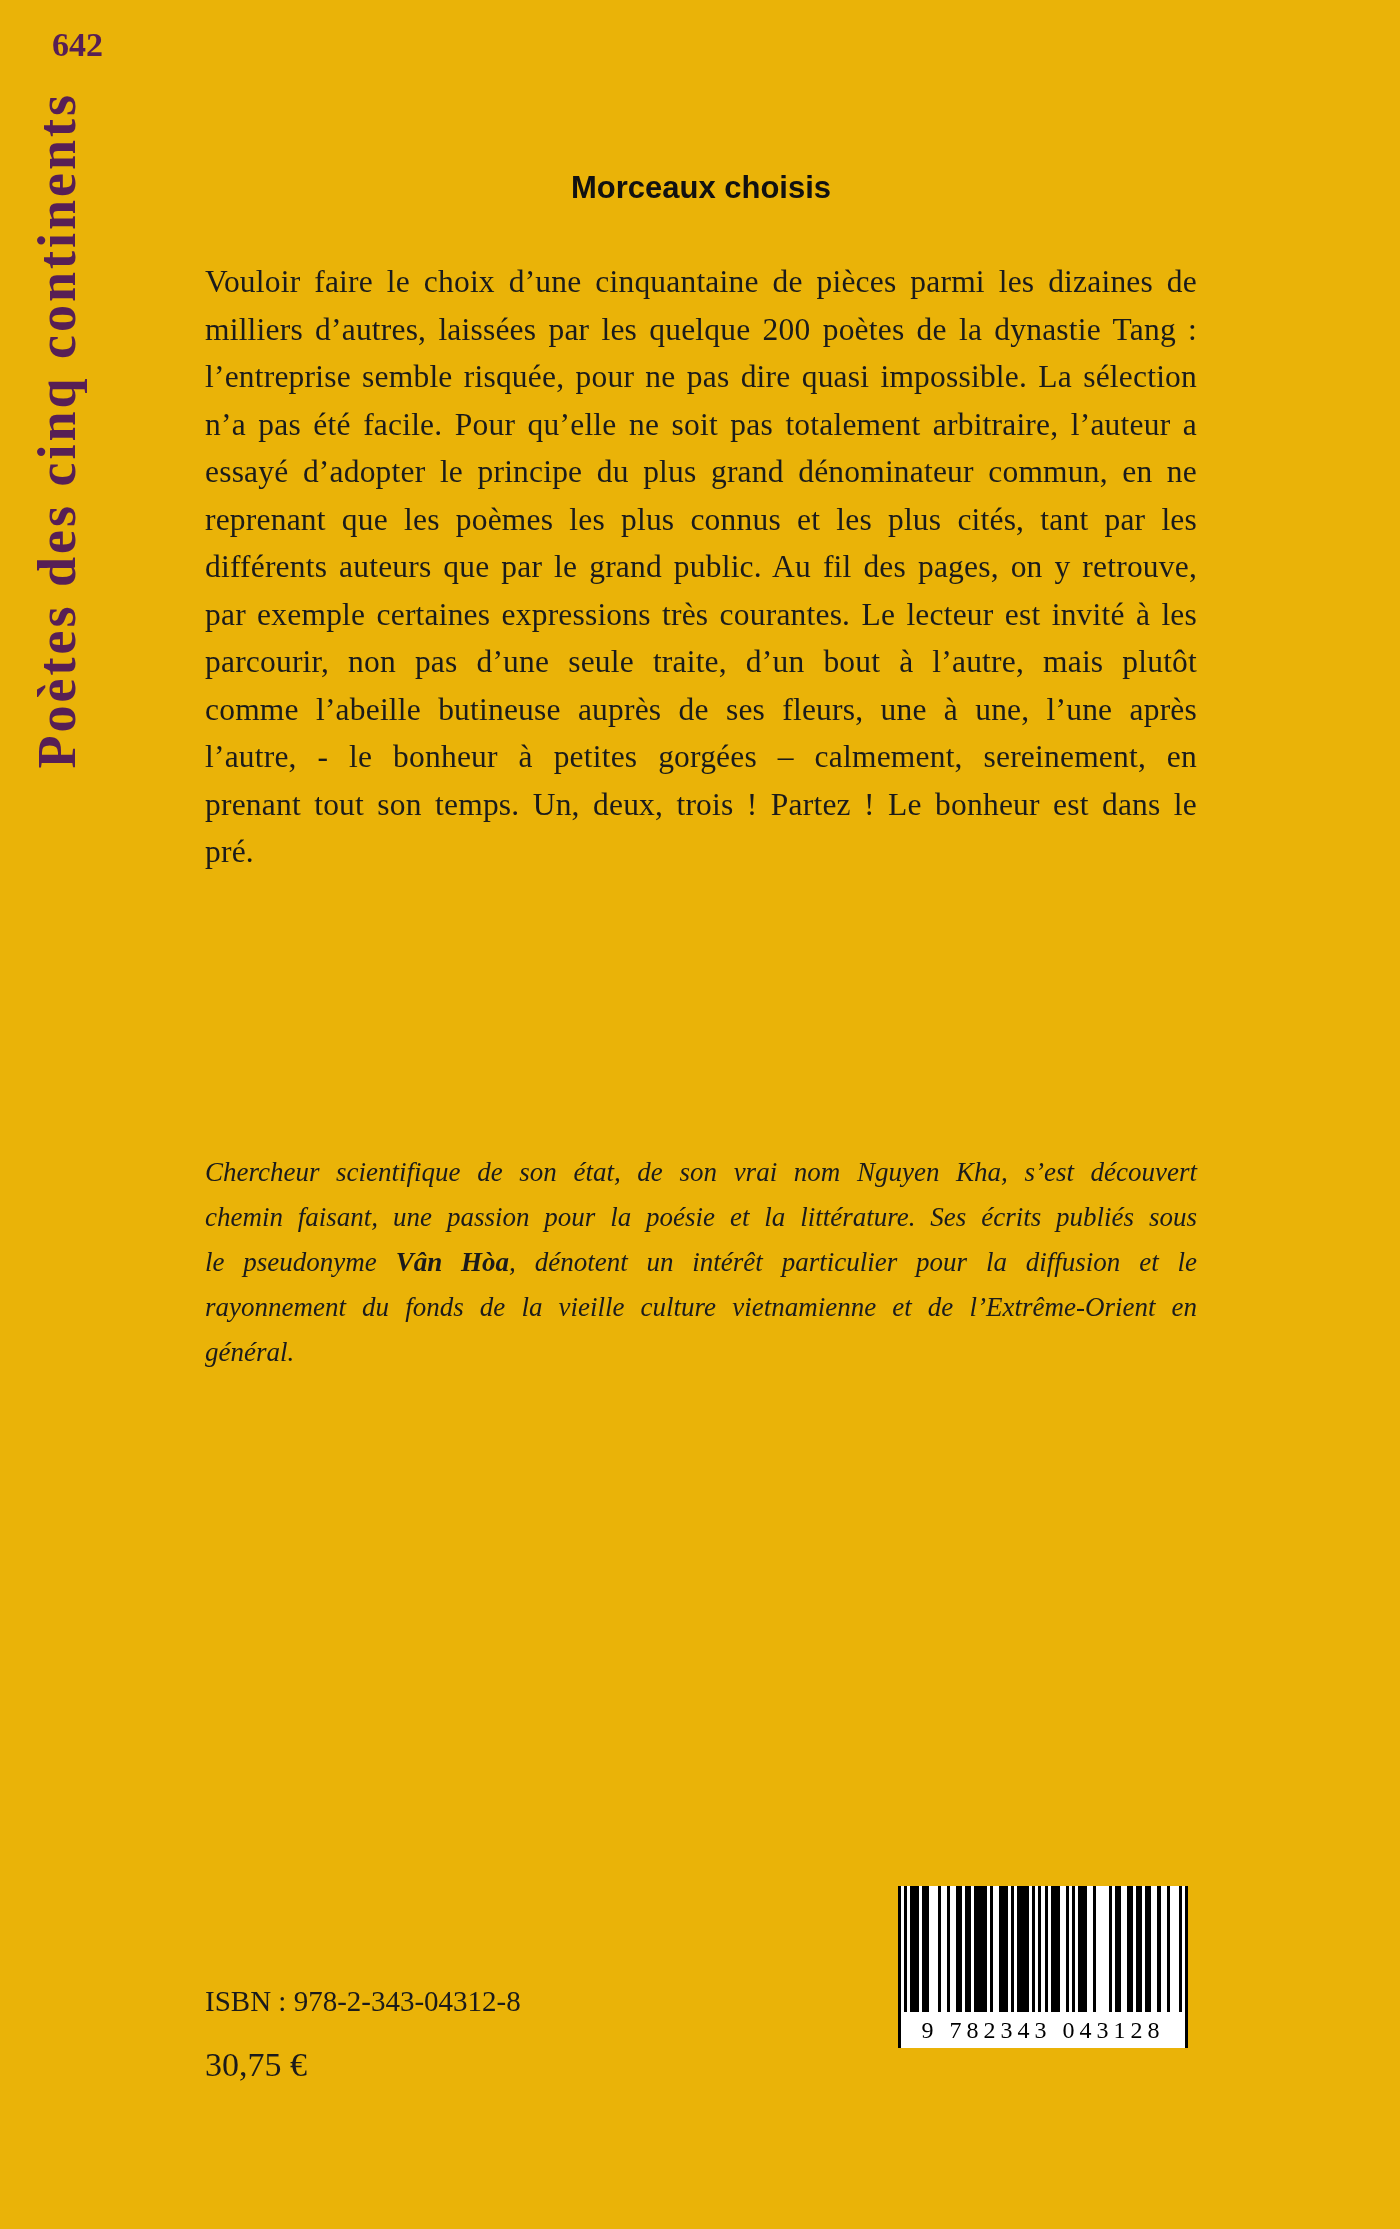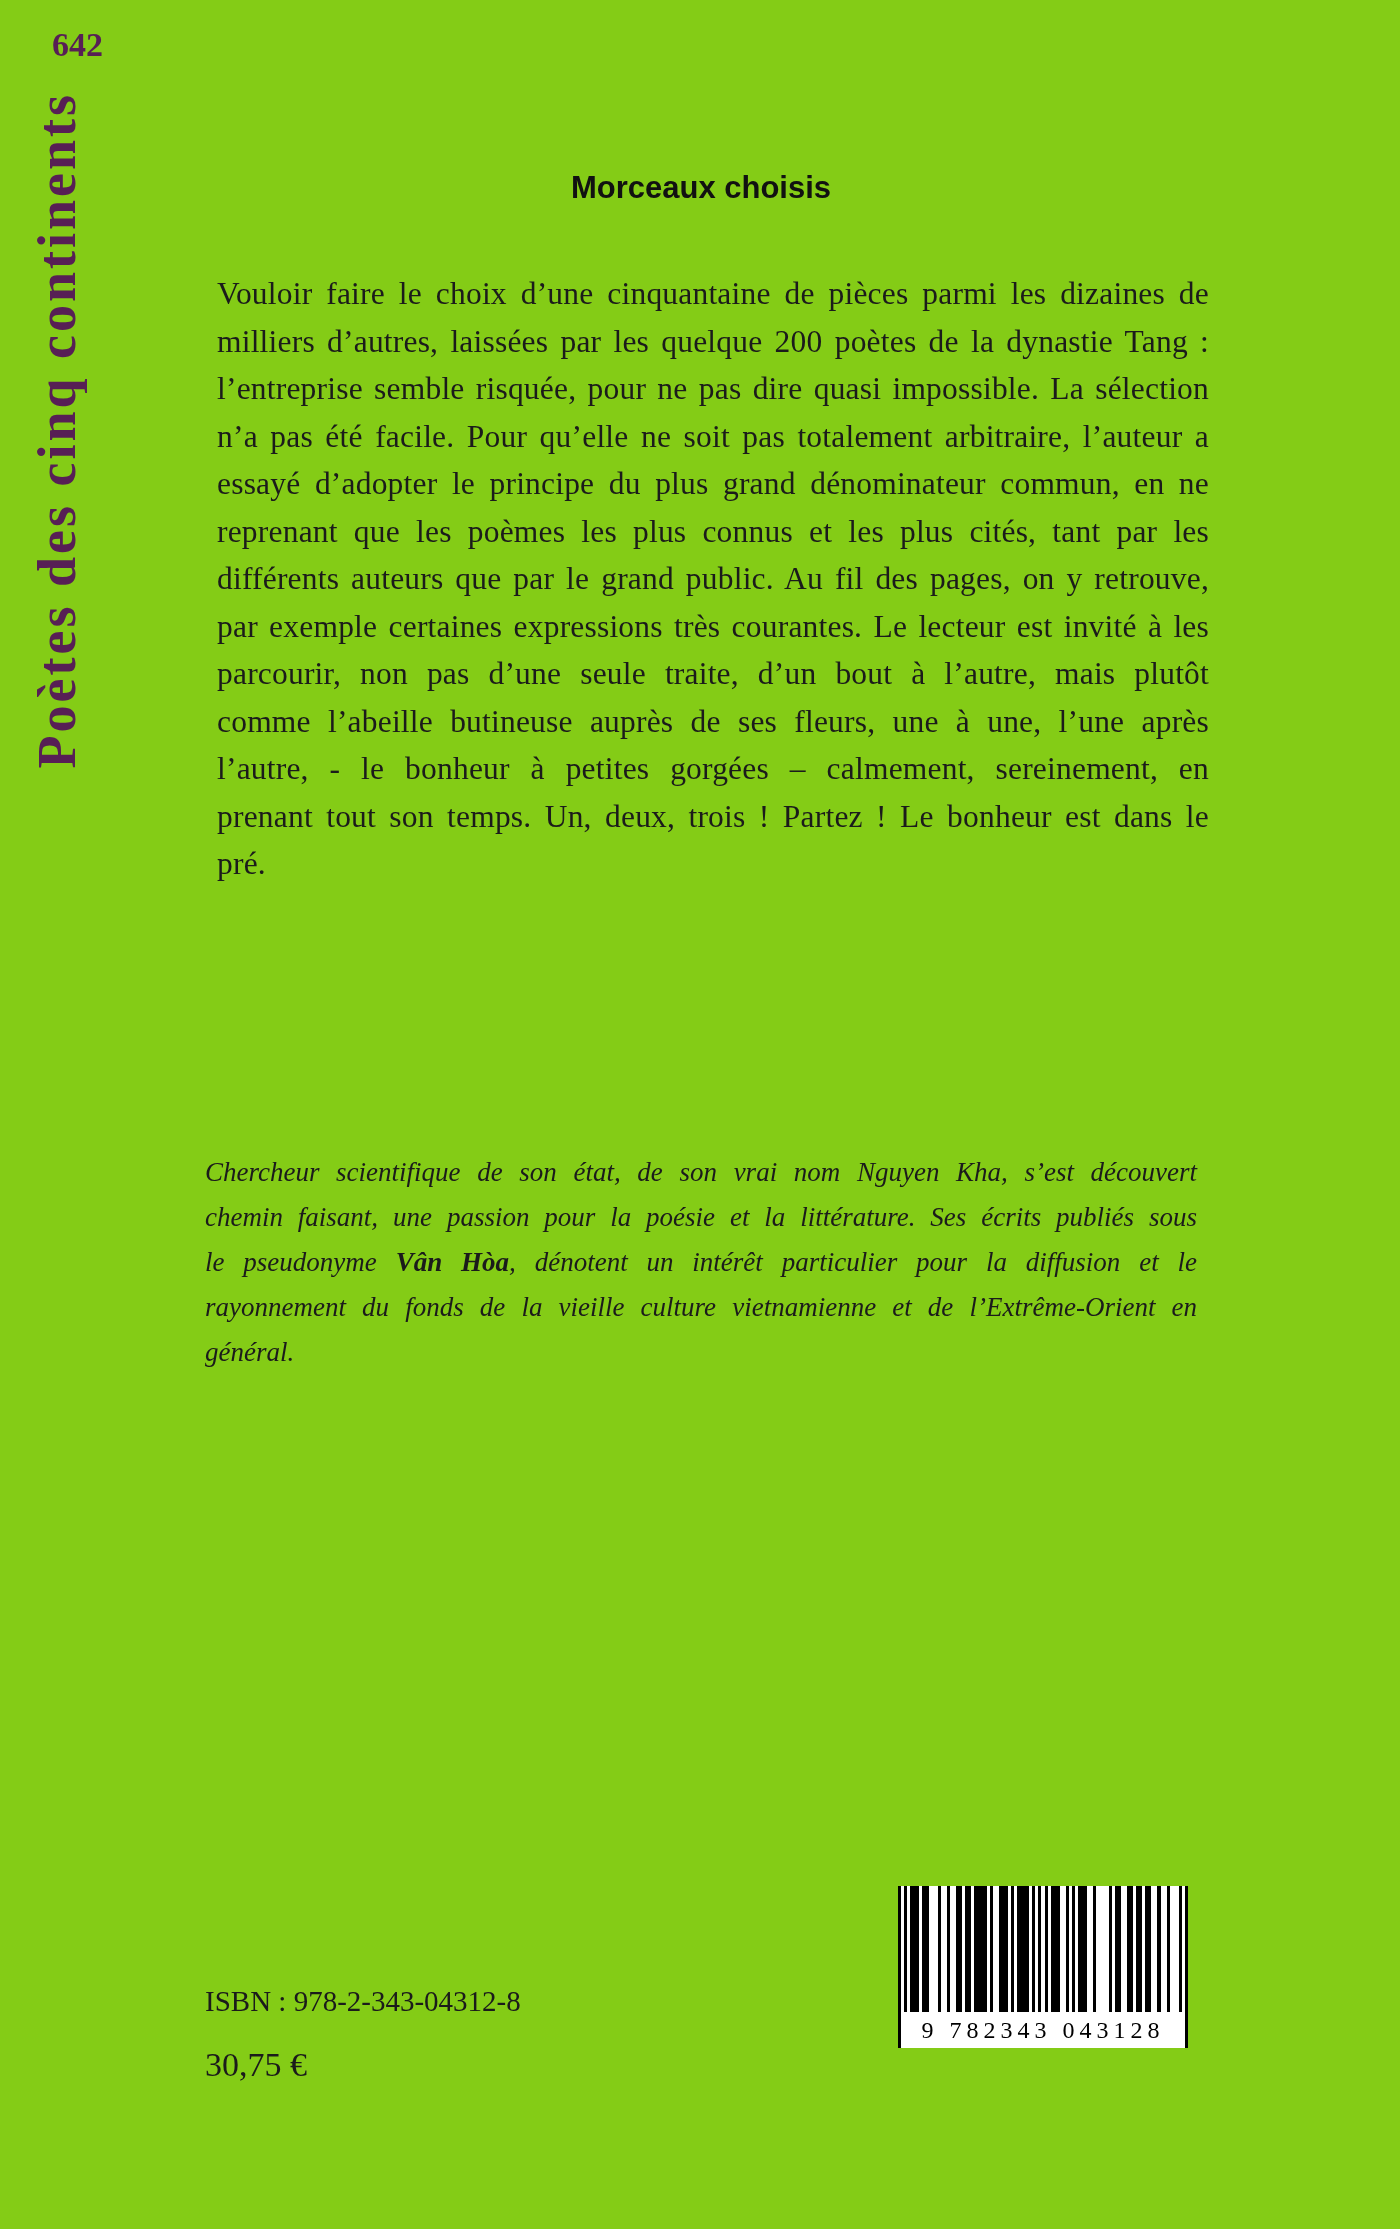--- a/index.html
+++ b/index.html
@@ -1,20 +1,20 @@
 <!DOCTYPE html>
 <html style="--accent: #742a78; --spine: #571f55;"><head>
 <meta charset="utf-8">
 <style>
   html, body { margin: 0; padding: 0; background: #ffffff; }
   .page {
     position: relative;
     width: 1400px;
     height: 2229px;
-    background: #84cc16;
+    background: #eab308;
     font-family: "Liberation Serif", serif;
     color: #1b1b1b;
     overflow: hidden;
   }
   .page-number {
     position: absolute;
     left: 52px;
     top: 26px;
     font-size: 34px;
     font-weight: bold;
@@ -56,21 +56,21 @@
     font-size: 31px;
     font-weight: bold;
     color: #111111;
     font-family: "Liberation Sans", sans-serif;
   }
   .blurb {
     position: absolute;
     left: 205px;
     width: 992px;
     top: 258px;
-    margin: 12px;
+    margin: 0;
     font-size: 31.5px;
     line-height: 47.5px;
     text-align: justify;
     word-spacing: 3px;
     letter-spacing: 0.2px;
     color: #1b1b1b;
   }
   .bio {
     position: absolute;
     left: 205px;

